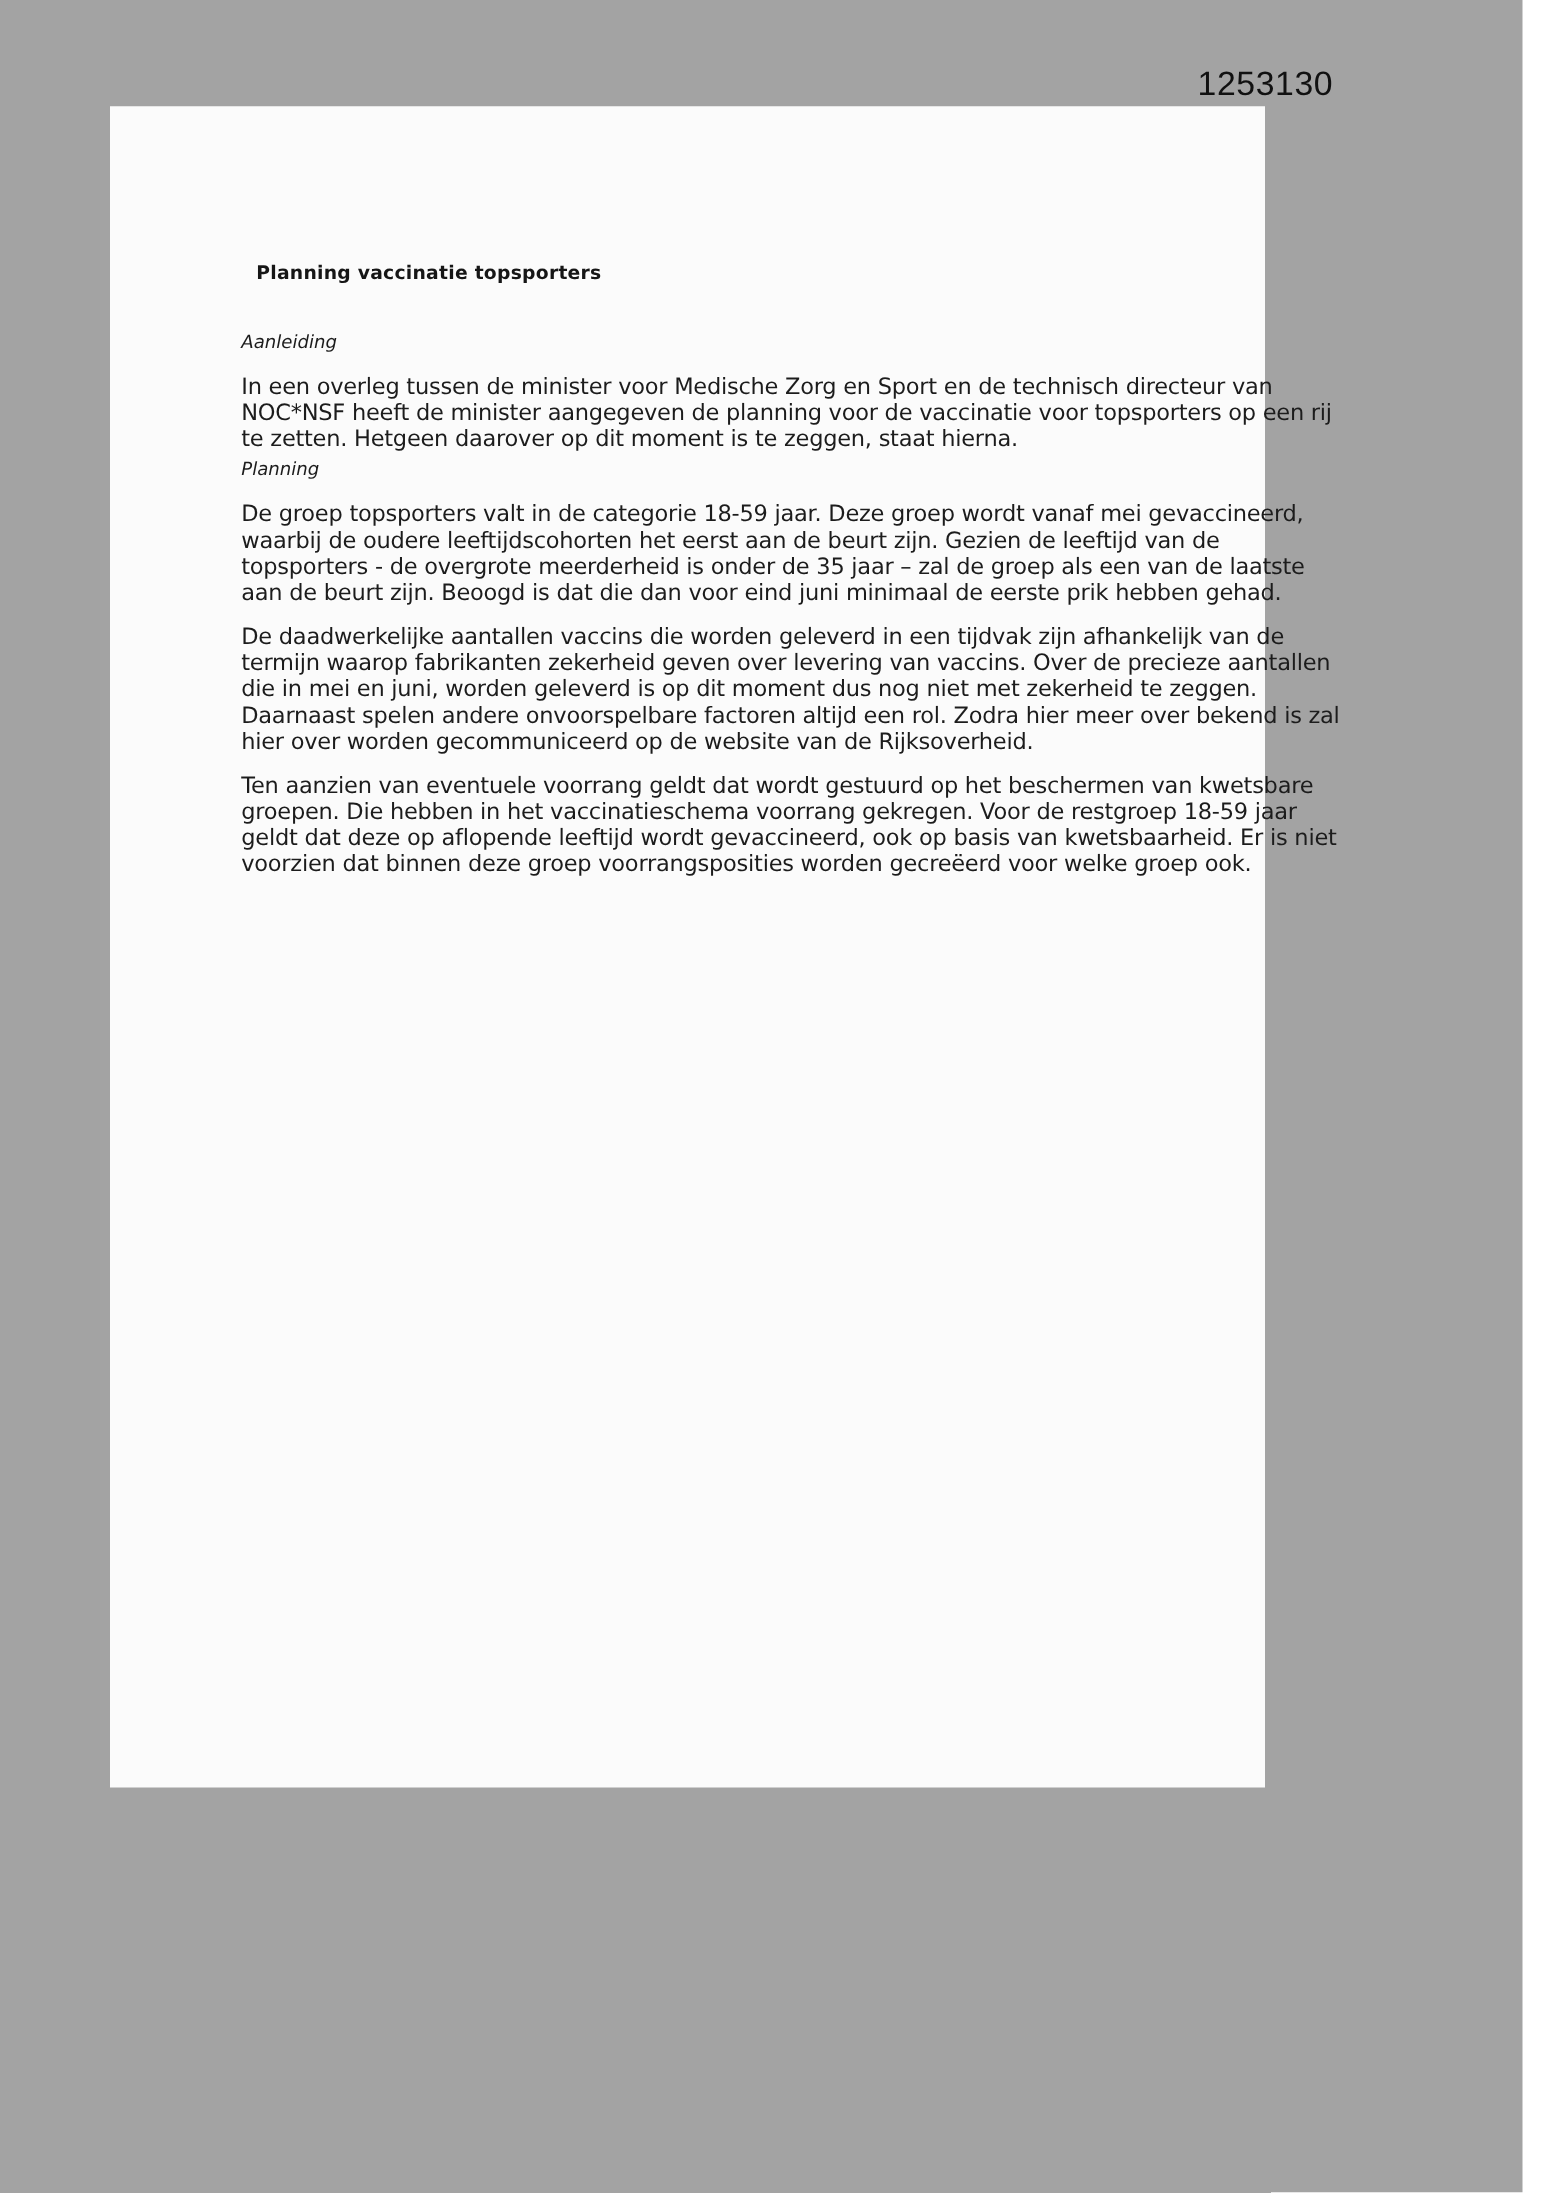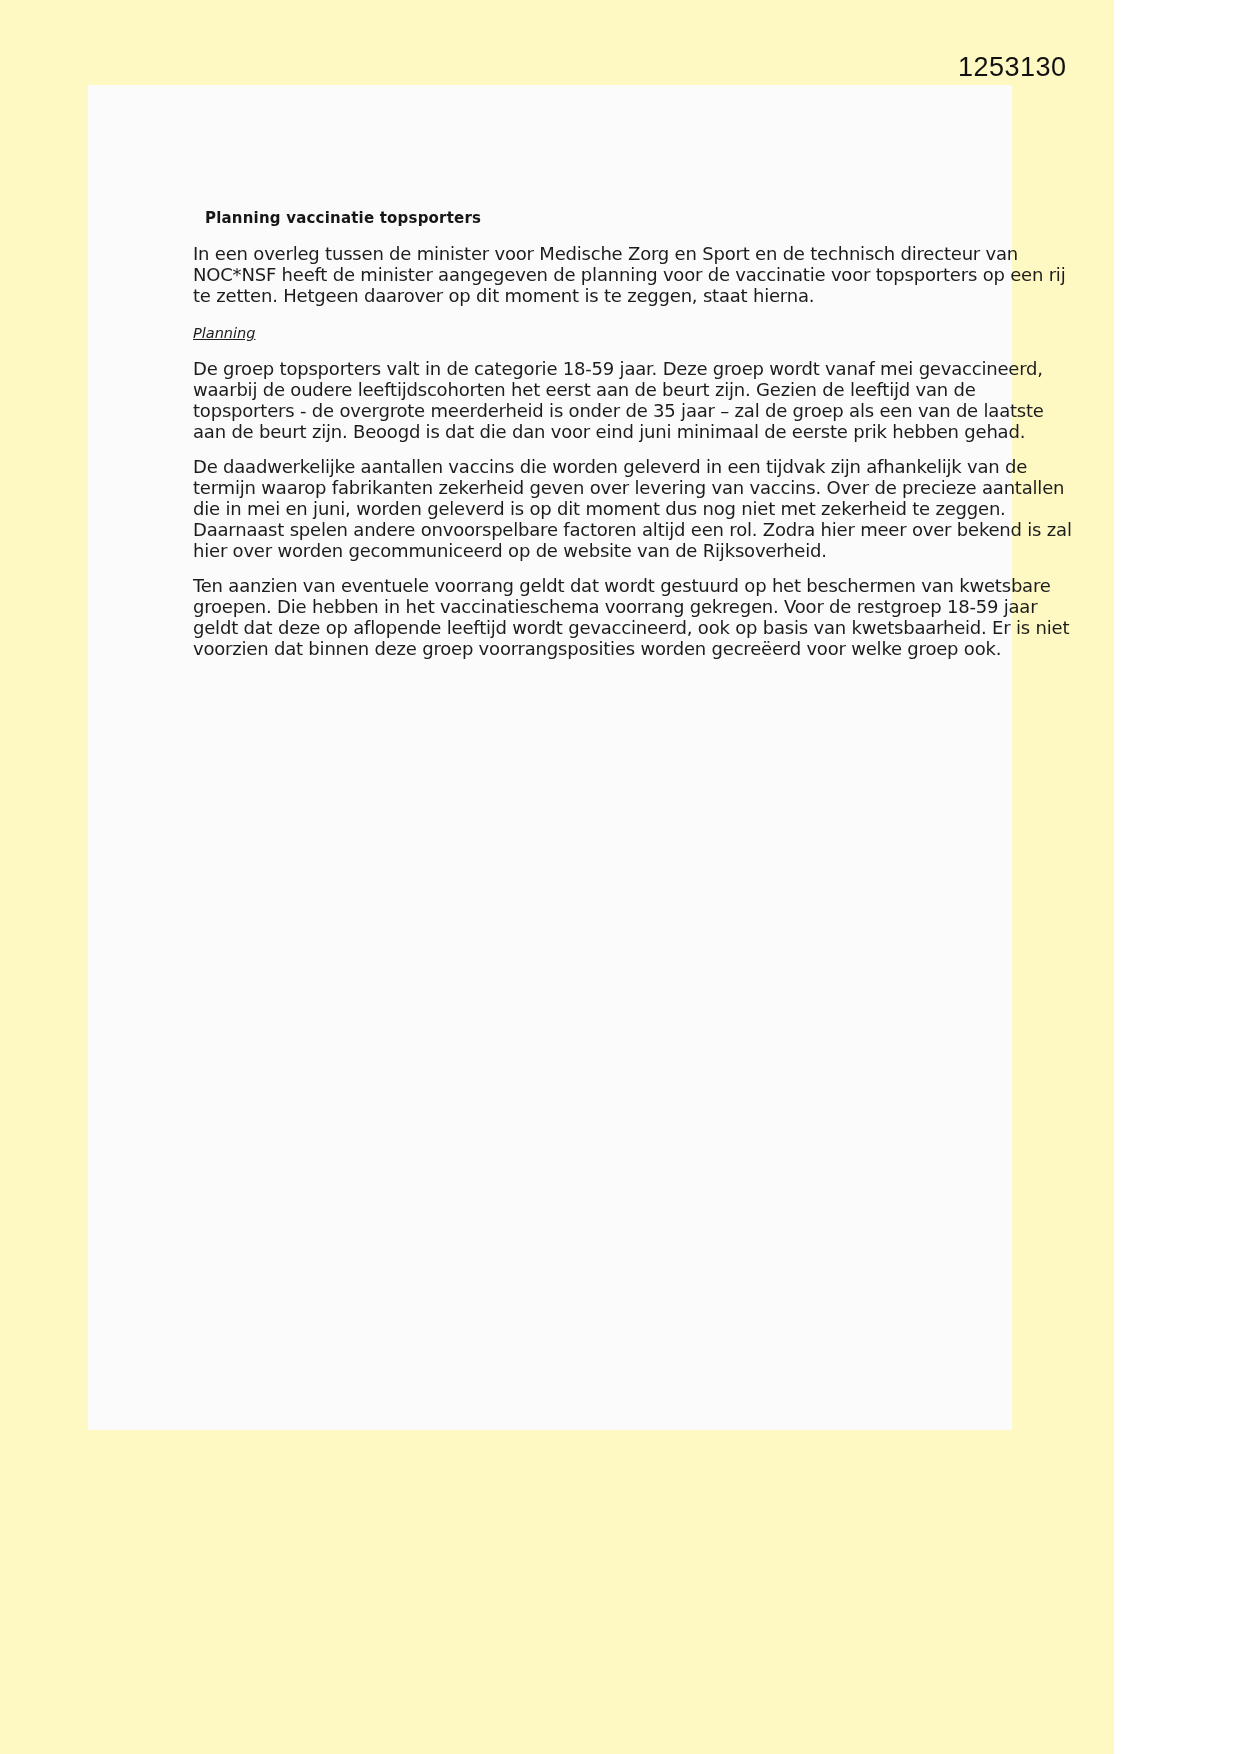--- a/index.html
+++ b/index.html
@@ -7,22 +7,22 @@
     padding: 0;
     background: #ffffff;
     width: 1241px;
     height: 1754px;
     position: relative;
     font-family: "DejaVu Sans", sans-serif;
   }
   .canvas {
     position: absolute;
     left: 0; top: 0;
-    width: 1114px; height: 1754px;
-    background: #fef9c3;
+    width: 1218px; height: 1754px;
+    background: #a3a3a3;
     overflow: hidden;
   }
   
   .scan-page {
     position: absolute;
     left: 88px;
     top: 85px;
     width: 924px;
     height: 1345px;
     background: #fbfbfb;
@@ -55,21 +55,21 @@
   }
   .section-heading {
     margin: 0;
     font-size: 14.5px;
     font-weight: normal;
     font-style: italic;
     line-height: 21px;
     color: #1c1c1c;
   }
   .heading-aanleiding { margin-top: 35px; }
-  .heading-planning   { margin-top: 17px; text-decoration: underline; }
+  .heading-planning   { margin-top: 4px; }
   .para {
     margin: 14px 0 0 0;
     font-size: 18px;
     line-height: 21px;
     letter-spacing: -0.2px;
     white-space: pre;
     color: #1c1c1c;
   }
 </style>
 </head>
@@ -78,20 +78,21 @@
 <div class="canvas">
 
   <div class="scan-page"></div>
 
   <div class="page-number">1253130</div>
 
   <div class="content">
 
     <h1 class="doc-title">Planning vaccinatie topsporters</h1>
 
+    <h2 class="section-heading heading-aanleiding">Aanleiding</h2>
 
     <p class="para">In een overleg tussen de minister voor Medische Zorg en Sport en de technisch directeur van
 NOC*NSF heeft de minister aangegeven de planning voor de vaccinatie voor topsporters op een rij
 te zetten. Hetgeen daarover op dit moment is te zeggen, staat hierna.</p>
 
     <h2 class="section-heading heading-planning">Planning</h2>
 
     <p class="para">De groep topsporters valt in de categorie 18-59 jaar. Deze groep wordt vanaf mei gevaccineerd,
 waarbij de oudere leeftijdscohorten het eerst aan de beurt zijn. Gezien de leeftijd van de
 topsporters - de overgrote meerderheid is onder de 35 jaar – zal de groep als een van de laatste

